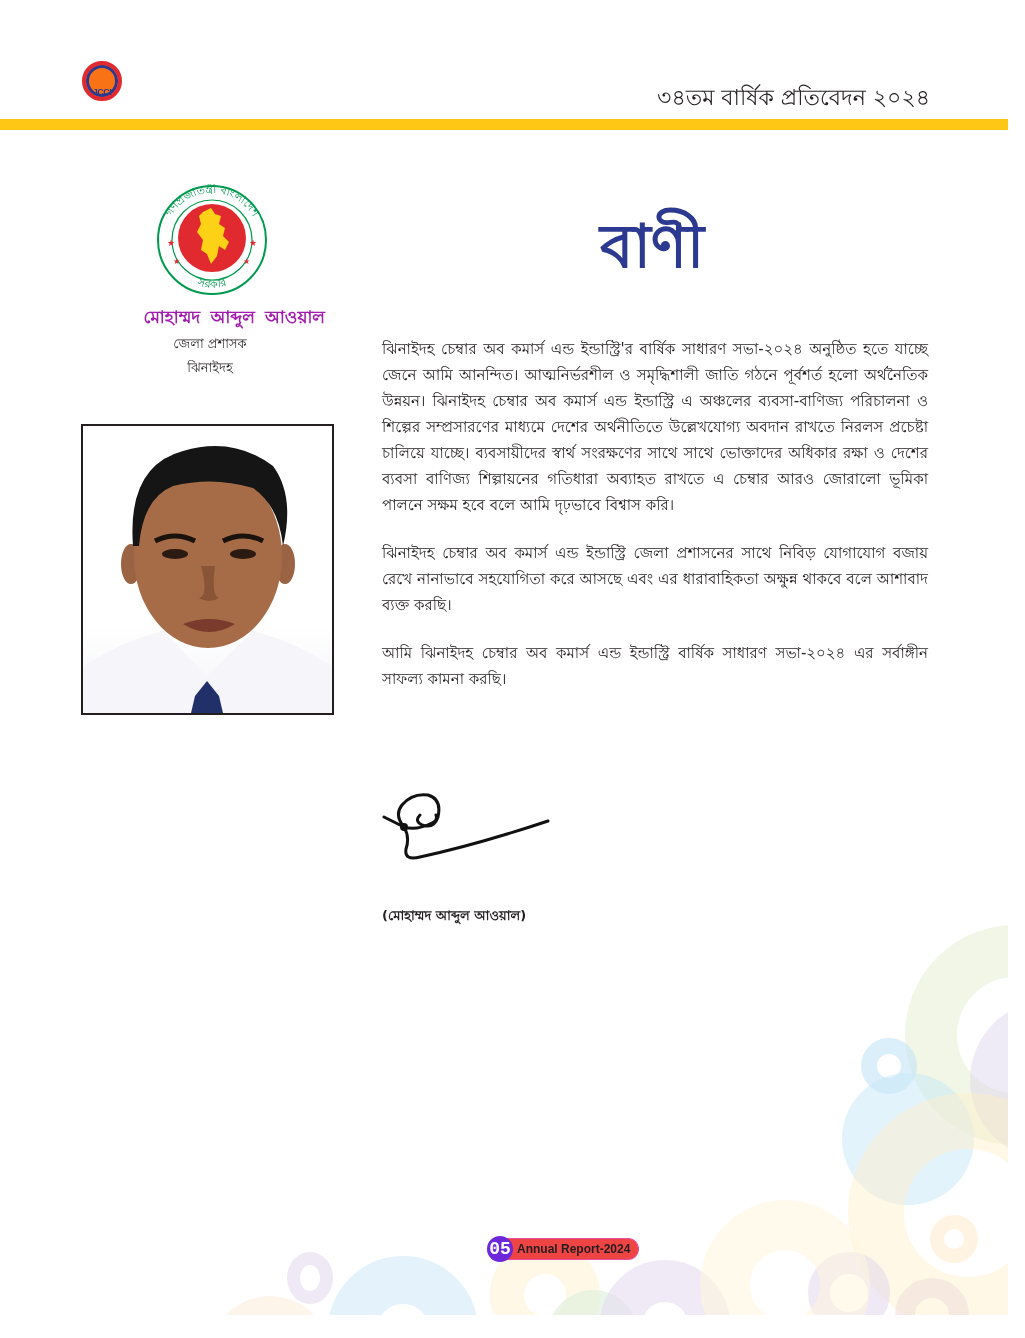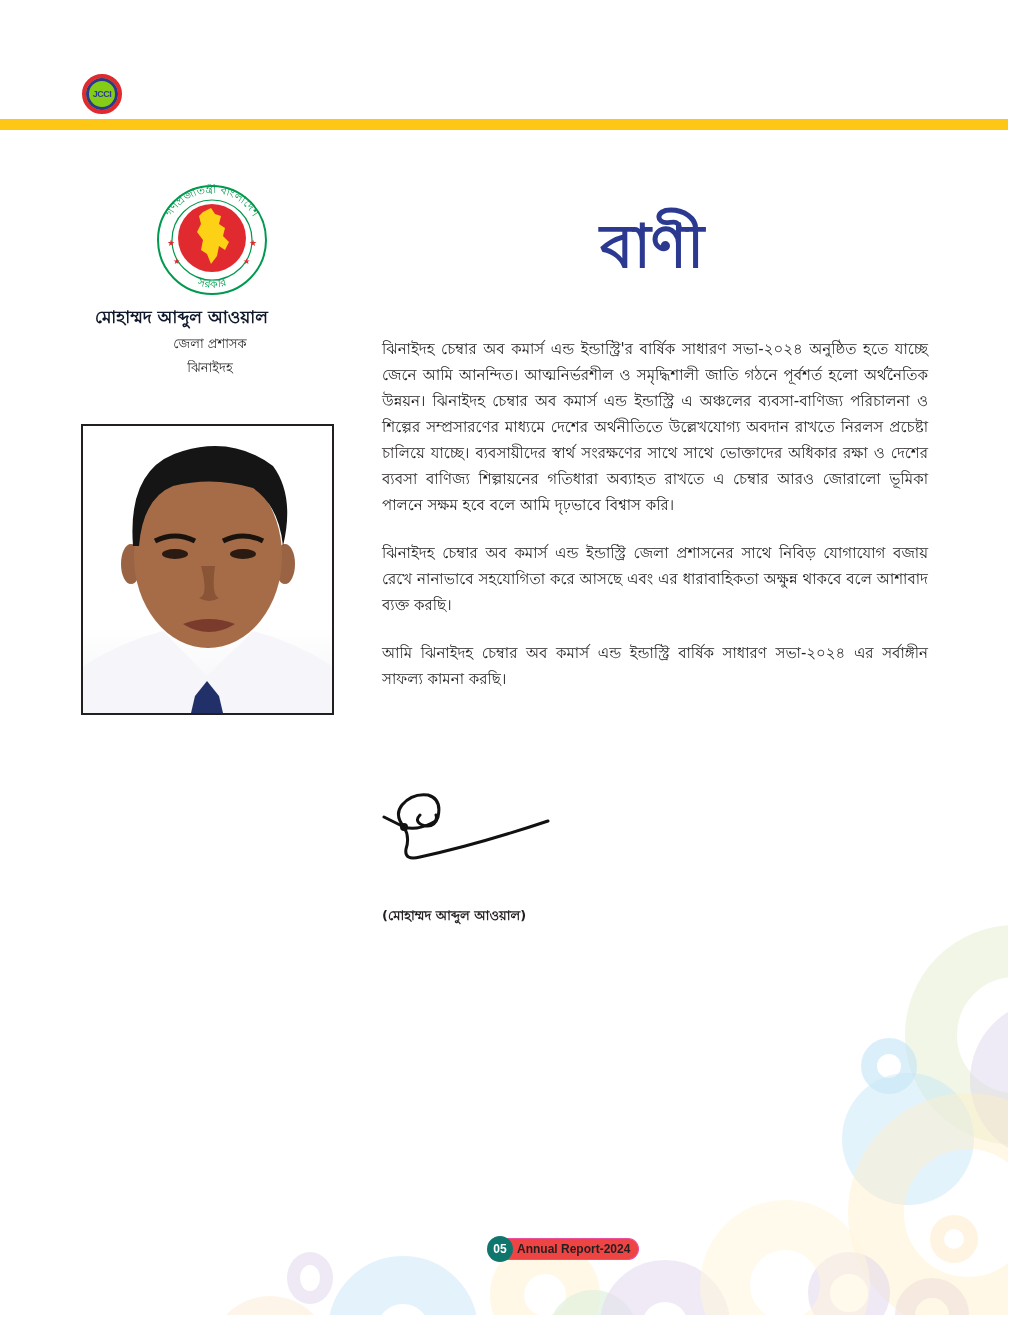--- a/index.html
+++ b/index.html
@@ -5,48 +5,48 @@
   * { box-sizing: border-box; margin: 0; padding: 0; }
   html, body { width: 1025px; height: 1338px; background: #ffffff; overflow: hidden; }
   body { position: relative; font-family: "DejaVu Sans", "Liberation Sans", sans-serif; color: #231f20; }
 
   
   .bg { position: absolute; inset: 0; pointer-events: none; overflow: hidden; }
   .ring { position: absolute; border-radius: 50%; }
 
   
   .header { position: absolute; left: 0; top: 0; width: 1025px; height: 130px; }
-  .logo-jcci { position: absolute; left: 82px; top: 74px; width: 40px; height: 40px; border-radius: 50%;
-    background: #84cc16; border: 4px solid #e02a2f; box-shadow: inset 0 0 0 3px #2b3990; display: flex;
-    align-items: center; justify-content: center; }
+  .logo-jcci { position: absolute; left: 82px; top: 61px; width: 40px; height: 40px; border-radius: 50%;
+    background: #f97316; border: 4px solid #e02a2f; box-shadow: inset 0 0 0 3px #2b3990; display: flex;
+    align-items: flex-end; justify-content: center; }
   .logo-jcci span { font-family: "Liberation Sans", sans-serif; font-weight: bold; font-size: 9px; color: #2b3990; letter-spacing: -0.5px; }
   .org-title { position: absolute; left: 132px; top: 74px; font-size: 26px; font-weight: bold; color: #2b3990; white-space: nowrap; }
   .report-title { position: absolute; right: 95px; top: 80px; font-size: 22px; color: #231f20; white-space: nowrap; }
   .yellow-bar { position: absolute; left: 0; top: 119px; width: 1008px; height: 11px; background: #fec715; }
 
   
   .gov-seal { position: absolute; left: 145px; top: 184px; width: 134px; height: 112px; }
-  .person-name { position: absolute; left: 95px; top: 304px; width: 230px; text-align: left; font-size: 17px; font-weight: bold; color: #0f172a; }
+  .person-name { position: absolute; left: 95px; top: 304px; width: 230px; text-align: right; font-size: 17px; font-weight: bold; color: #a21caf; font-family: Liberation Mono, monospace; }
   .person-role { position: absolute; left: 95px; top: 334px; width: 230px; text-align: center; font-size: 13px; }
   .person-place { position: absolute; left: 95px; top: 358px; width: 230px; text-align: center; font-size: 13px; }
   .photo { position: absolute; left: 81px; top: 424px; width: 253px; height: 291px; border: 2px solid #231f20;
     background: linear-gradient(180deg, #ffffff 0%, #ffffff 70%, #f2f3f7 100%); overflow: hidden; }
 
   
   .bani-title { position: absolute; left: 600px; top: 200px; font-size: 60px; font-weight: bold; color: #2b3990; }
   .message { position: absolute; left: 382px; top: 316px; width: 546px; font-size: 15px; line-height: 26px; text-align: justify; margin-top: 20px; }
   .message p { margin-bottom: 22px; }
 
   .signature { position: absolute; left: 376px; top: 787px; width: 176px; height: 76px; }
   .sign-name { position: absolute; left: 382px; top: 906px; font-size: 13px; font-weight: bold; white-space: nowrap; }
 
   
   .footer-pill { position: absolute; left: 487px; top: 1236px; height: 26px; display: flex; align-items: center; }
-  .page-num { width: 26px; height: 26px; border-radius: 50%; background: #0f766e; color: #fff; font-family: Liberation Sans, sans-serif;
-    font-weight: bold; font-size: 12px; display: flex; align-items: center; justify-content: center; position: relative; z-index: 2; }
+  .page-num { width: 26px; height: 26px; border-radius: 50%; background: #6d28d9; color: #fff; font-family: Liberation Mono, monospace;
+    font-weight: bold; font-size: 18px; display: flex; align-items: center; justify-content: center; position: relative; z-index: 2; }
   .footer-label { margin-left: -6px; padding: 2px 8px 2px 10px; border: 1.5px solid #e8509c; border-left: none; border-radius: 0 13px 13px 0;
     font-family: "Liberation Sans", sans-serif; font-weight: bold; font-size: 12px; color: #231f20; background: #ef4444; height: 22px; line-height: 17px; }
 </style>
 </head>
 <body>
 
 <div class="bg">
   <div class="ring" style="left:905px;top:925px;width:220px;height:220px;border:52px solid rgba(225,236,200,0.45);"></div>
   <div class="ring" style="left:970px;top:1000px;width:160px;height:160px;background:rgba(220,210,235,0.45);"></div>
   <div class="ring" style="left:861px;top:1038px;width:56px;height:56px;border:16px solid rgba(190,225,245,0.55);"></div>
@@ -64,20 +64,21 @@
   <div class="ring" style="left:600px;top:1260px;width:130px;height:130px;border:42px solid rgba(228,220,240,0.6);"></div>
   <div class="ring" style="left:700px;top:1200px;width:170px;height:170px;border:50px solid rgba(255,246,220,0.55);"></div>
   <div style="position:absolute;left:0;top:1315px;width:1025px;height:23px;background:#ffffff;"></div>
   <div style="position:absolute;left:1008px;top:880px;width:17px;height:440px;background:#ffffff;"></div>
 </div>
 
 <div class="header">
   <div class="logo-jcci">
     <span>JCCI</span>
   </div>
+  <div class="report-title">৩৪তম বার্ষিক প্রতিবেদন ২০২৪</div>
   <div class="yellow-bar"></div>
 </div>
 
 <svg class="gov-seal" viewBox="0 0 134 112">
   <circle cx="67" cy="56" r="54" fill="#fff" stroke="#009a4e" stroke-width="2"></circle>
   <circle cx="67" cy="56" r="40" fill="#fff" stroke="#009a4e" stroke-width="1.2"></circle>
   <circle cx="67" cy="54" r="34" fill="#e02a2f"></circle>
   <path d="M58 28 L66 24 L70 30 L76 32 L74 40 L80 44 L78 52 L84 58 L80 66 L74 62 L72 72 L66 80 L62 70 L56 66 L58 56 L52 48 L56 40 L54 32 Z" fill="#fcd116"></path>
   <text x="22" y="62" fill="#e02a2f" font-size="9" font-family="DejaVu Sans, sans-serif">★</text>
   <text x="104" y="62" fill="#e02a2f" font-size="9" font-family="DejaVu Sans, sans-serif">★</text>

